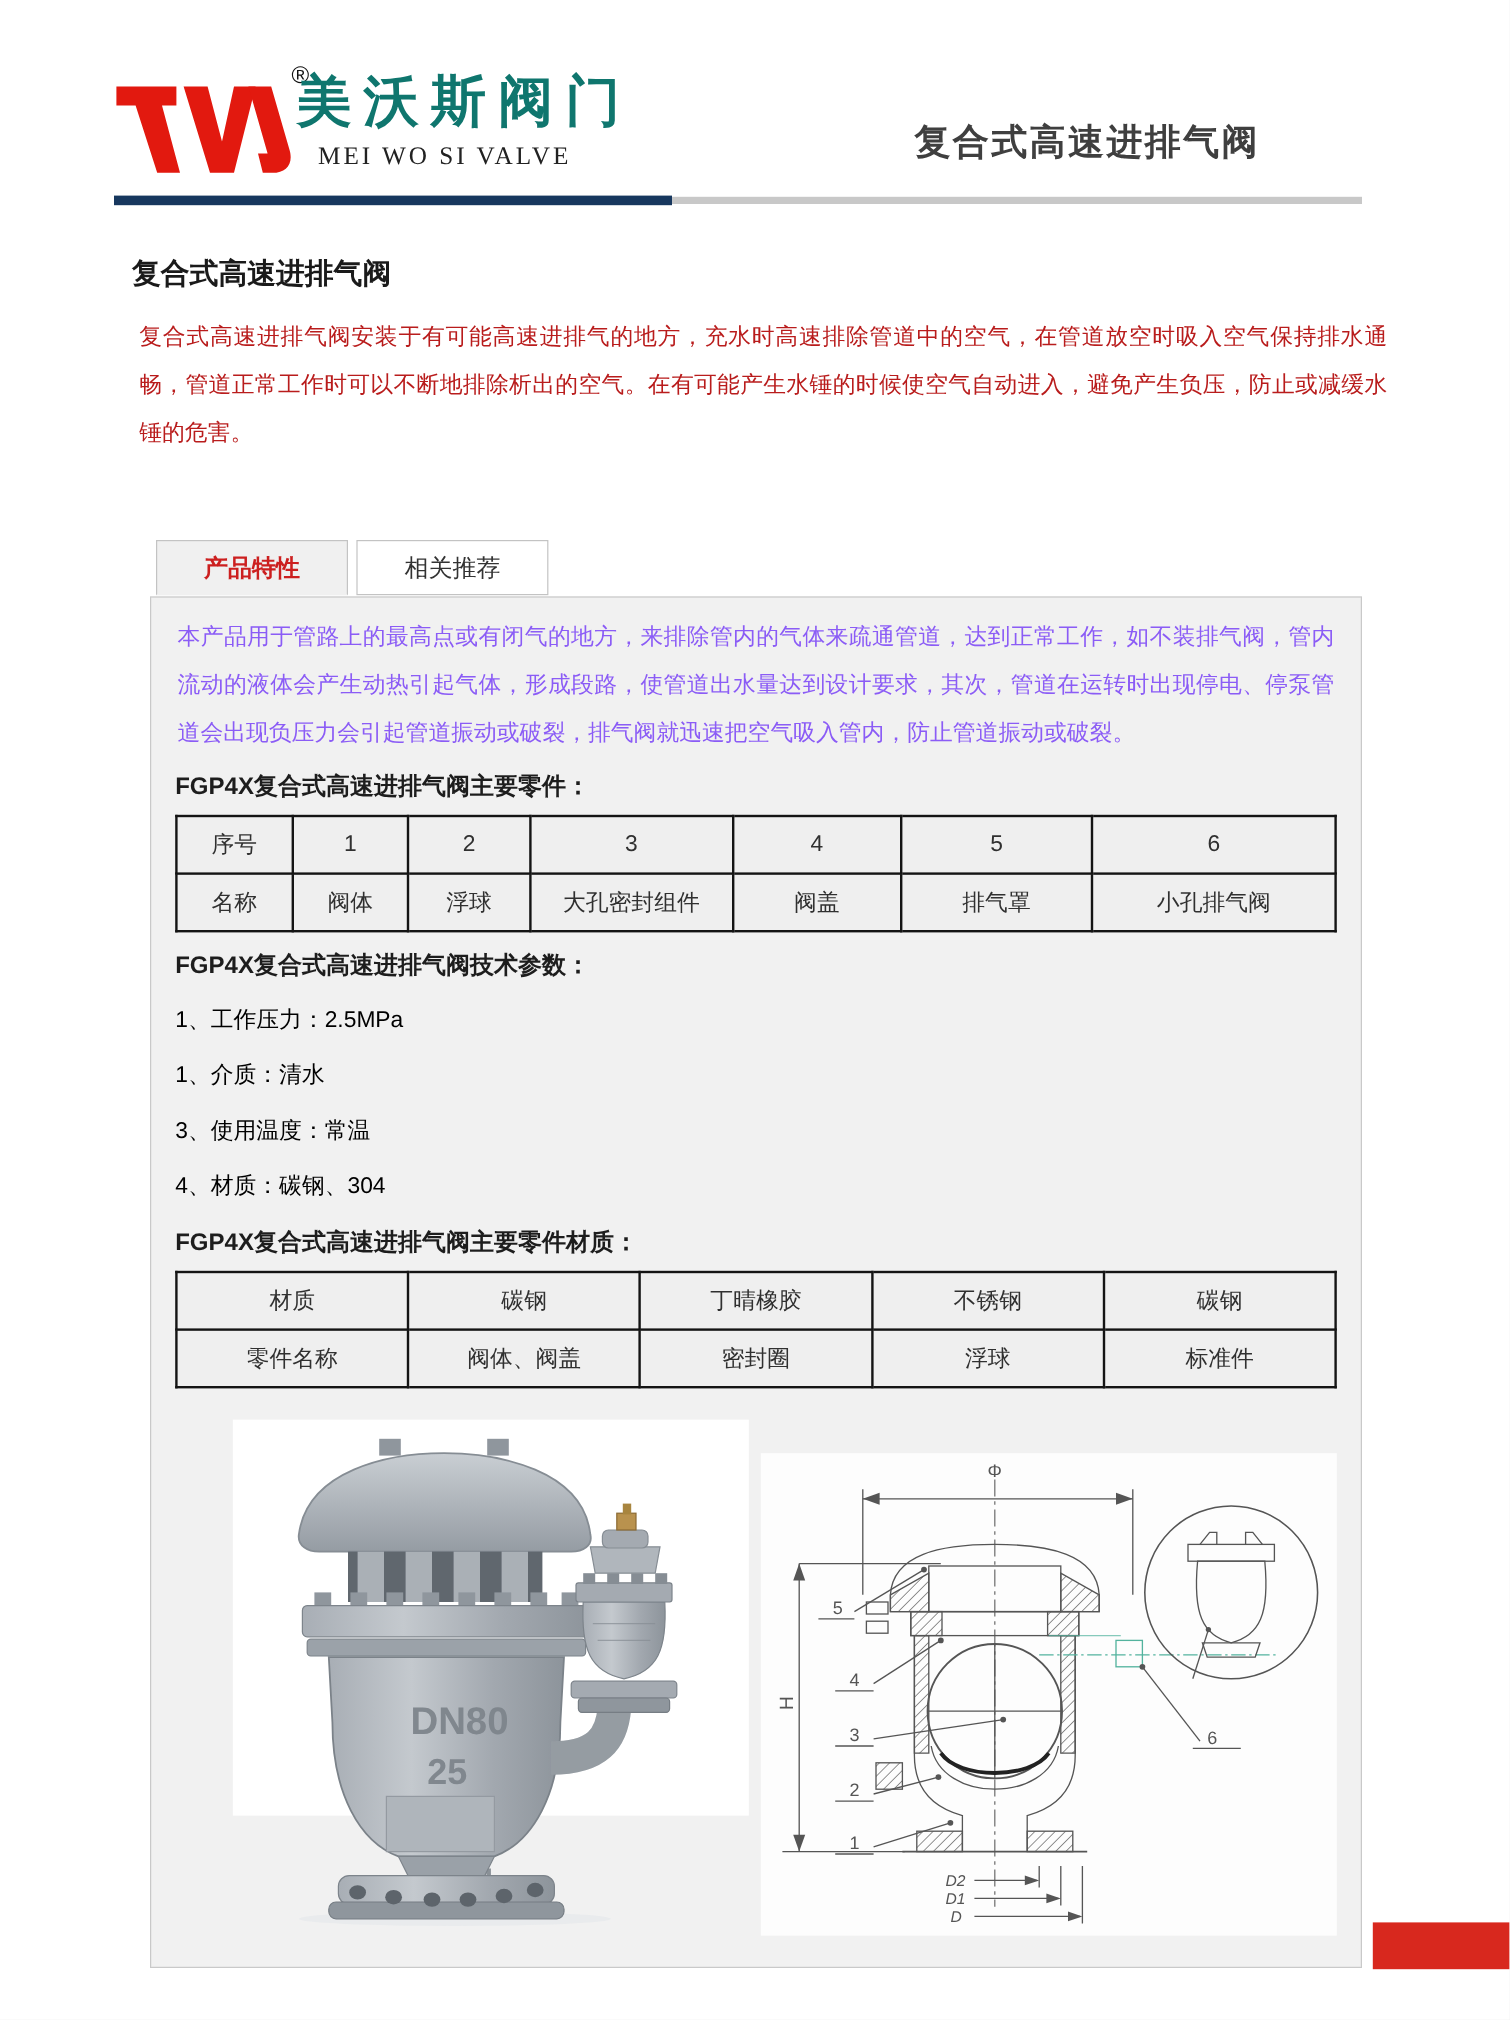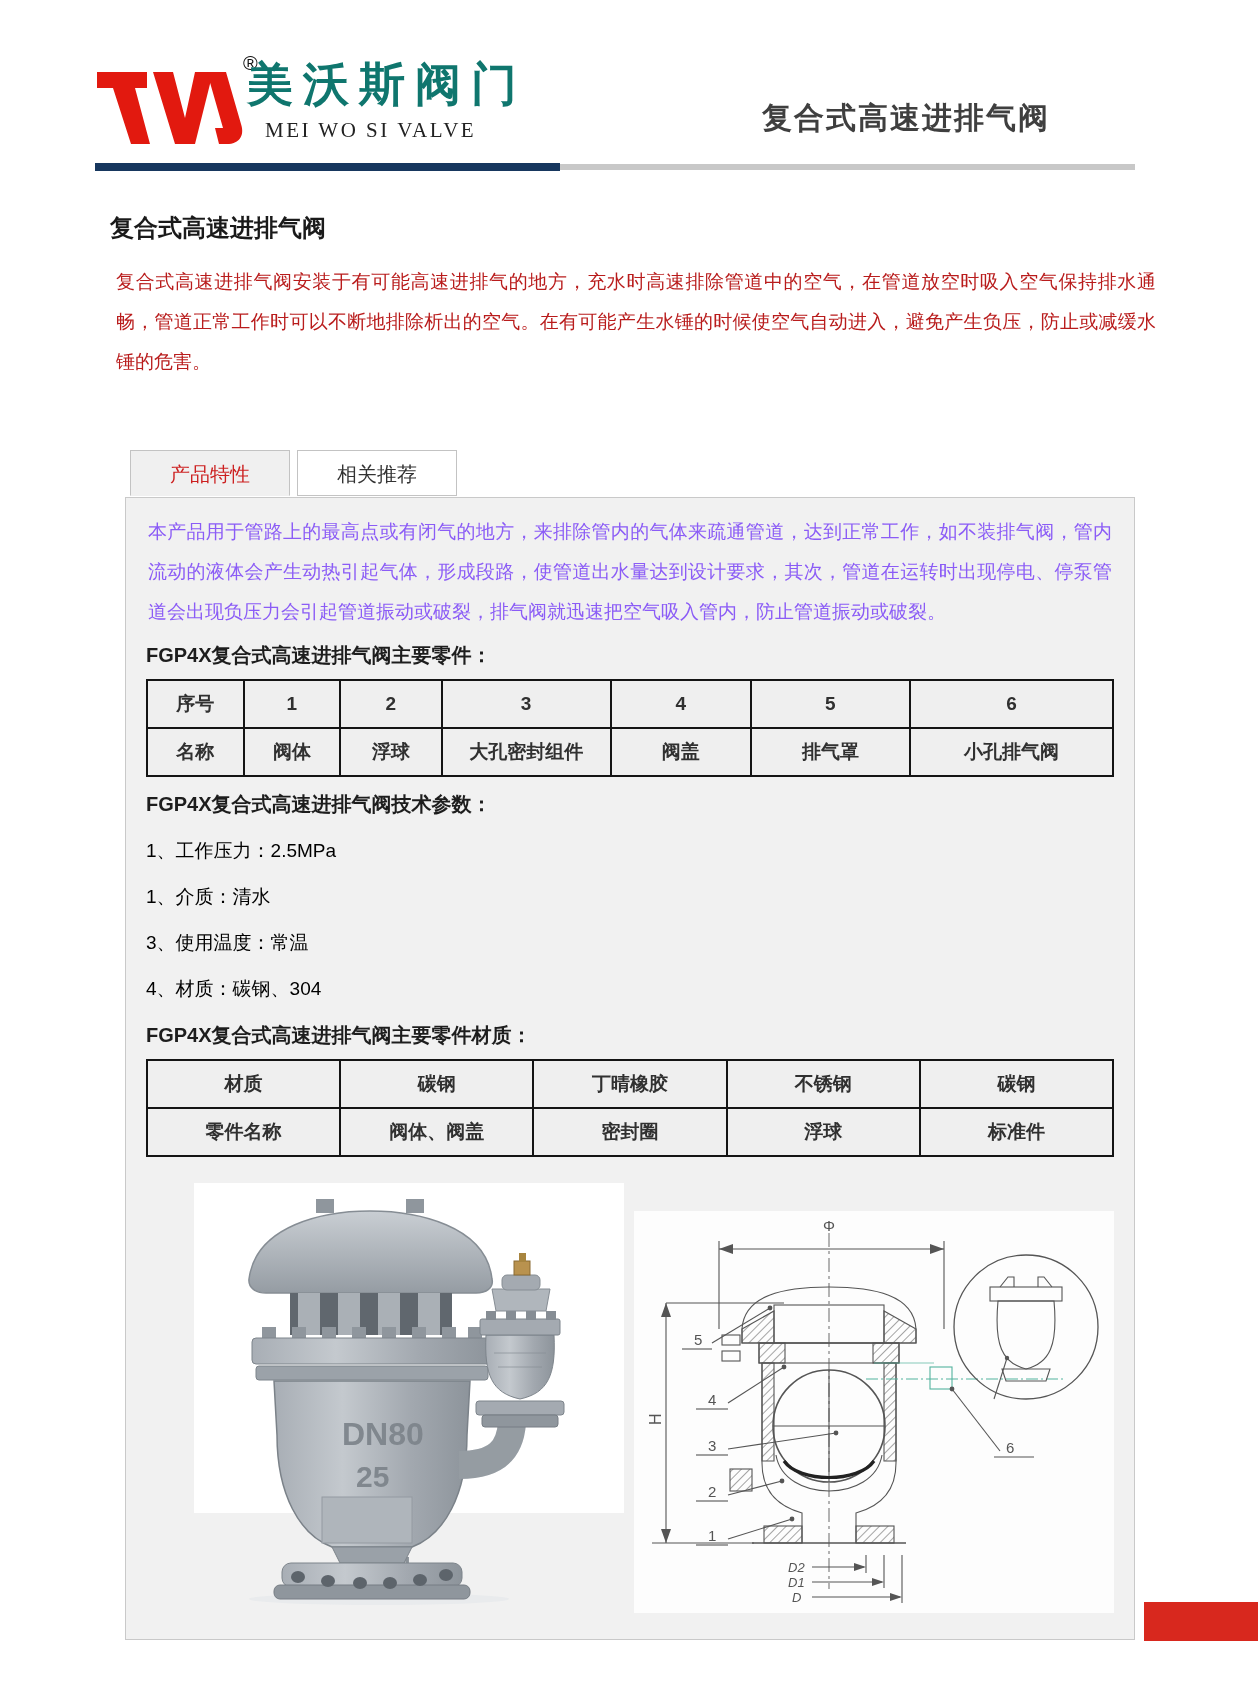--- a/index.html
+++ b/index.html
@@ -31,30 +31,30 @@
   .intro{
     position:absolute;left:116px;top:262px;width:1040px;font-size:19px;color:#b91c1c;
     line-height:40px;text-align:justify;
   }
   
   .tabs{position:absolute;left:130px;top:450px;height:48px;}
   .tab{
     position:absolute;top:0;height:46px;width:160px;line-height:46px;text-align:center;
     font-size:20px;border:1px solid #c3c3c3;box-sizing:border-box;cursor:pointer;
   }
-  .tab.active{left:0;background:#f0f0f0;color:#cc1f1f;font-weight:normal;border-bottom:1px solid #f0f0f0;z-index:3;}
+  .tab.active{left:0;background:#f0f0f0;color:#cc1f1f;font-weight:bold;border-bottom:1px solid #f0f0f0;z-index:3;}
   .tab.idle{left:167px;background:#ffffff;color:#333;}
   
   .panel{
     position:absolute;left:125px;top:497px;width:1010px;background:#f1f1f1;
     border:1px solid #c9c9c9;box-sizing:border-box;padding:14px 20px 26px 20px;z-index:2;
   }
   .h-bold{font-size:20px;font-weight:bold;color:#1d1d1d;margin:10px 0 10px 0;}
   .body-text{font-size:19px;color:#8b5cf6;line-height:40px;text-align:justify;margin:0 2px 4px 2px;}
-  table.spec{border-collapse:collapse;width:100%;margin:10px 0 14px 0;font-weight:bold;}
+  table.spec{border-collapse:collapse;width:100%;margin:10px 0 14px 0;}
   table.spec td{
     border:2px solid #141414;height:46px;text-align:center;font-size:19px;color:#303030;
     background:#efefef;padding:0 4px;
   }
   .param-line{font-size:19px;color:#000000;line-height:46px;}
   .figures{margin-top:26px;position:relative;height:430px;}
   .photo-box{position:absolute;left:48px;top:0;width:430px;height:330px;background:#fff;}
   .draw-box{position:absolute;left:488px;top:28px;width:480px;height:402px;background:#fdfdfd;}
   
   .footer-accent{position:absolute;right:0;top:1602px;width:114px;height:39px;}

